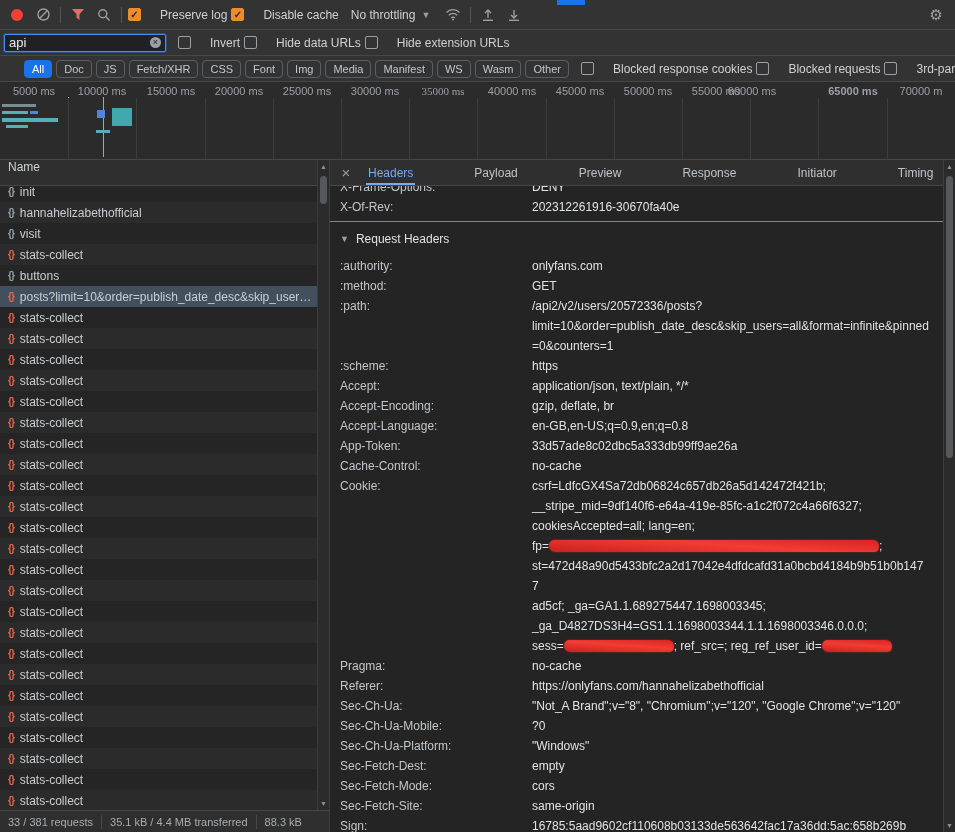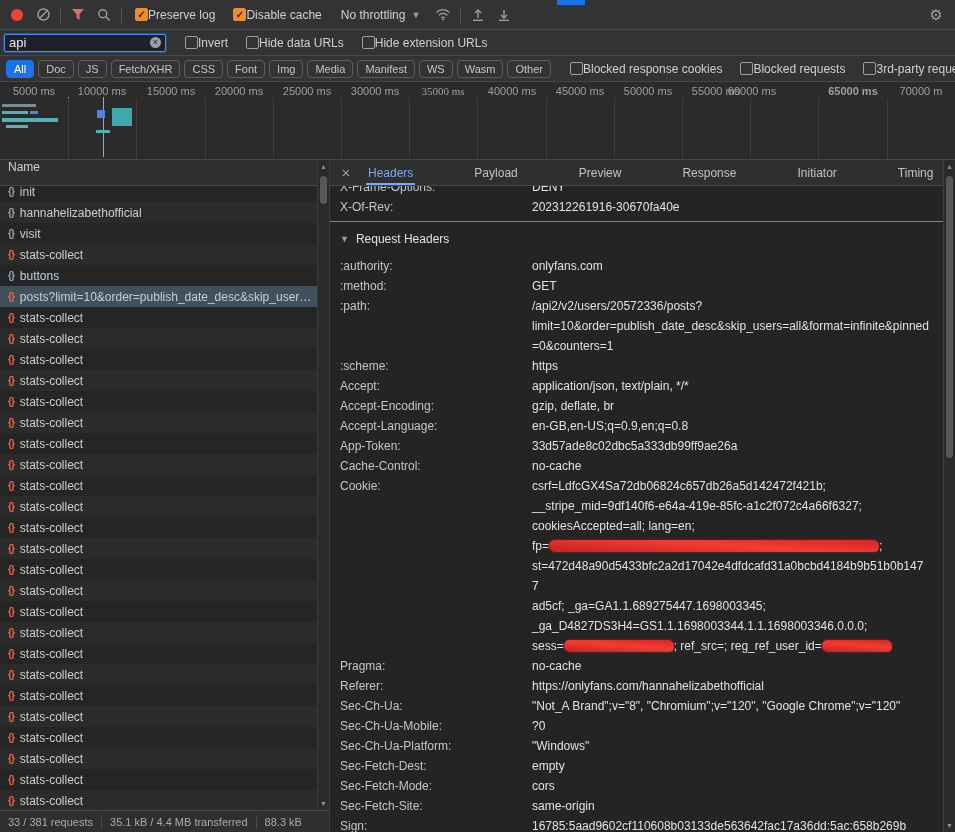--- a/index.html
+++ b/index.html
@@ -5,25 +5,25 @@
   * { margin:0; padding:0; box-sizing:border-box; }
   html,body { width:955px; height:832px; overflow:hidden; }
   body {
     background:#242424; color:#cdd1d4;
     font-family:"Liberation Sans", sans-serif; font-size:12px;
     position:relative;
   }
   .toolbar { display:flex; align-items:center; background:#333333; border-bottom:1px solid #474747; }
   .row1 { height:30px; padding-left:4px; }
   .row2 { height:26px; padding-left:4px; }
-  .row3 { height:26px; padding-left:6px; }
+  .row3 { height:26px; padding-left:24px; }
   .icon-btn { width:26px; height:24px; display:flex; align-items:center; justify-content:center; color:#9aa0a6; flex:none; cursor:pointer; }
   .record-dot { width:12px; height:12px; border-radius:50%; background:#ef4134; }
   .sep { width:1px; height:16px; background:#555555; margin:0 4px; flex:none; }
-  .cb-group { display:flex; align-items:center; gap:0; margin:0 9px; flex:none; }
+  .cb-group { display:flex; align-items:center; gap:19px; margin:0 2px; flex:none; }
   .cb { width:13px; height:13px; border:1px solid #9aa0a6; border-radius:2px; display:flex; align-items:center; justify-content:center; flex:none; cursor:pointer; }
   .cb.checked { background:#ed8b2d; border-color:#ed8b2d; color:#26272b; font-size:10px; font-weight:bold; }
   .cb.checked::after { content:"✓"; }
   .cb-label { color:#cdd1d4; white-space:nowrap; }
   .throttle { display:flex; align-items:center; gap:6px; margin:0 10px; }
   .caret { color:#9aa0a6; font-size:9px; }
   .top-blue-bar { position:absolute; left:557px; top:0; width:28px; height:5px; background:#1a73e8; z-index:5; }
   .gear { font-size:15px; margin-left:auto; margin-right:6px; }
   
   .filter-input { display:flex; align-items:center; width:162px; height:18px; background:#202124; border:1px solid #4a8cf7; box-shadow:0 0 0 1px rgba(26,115,232,.45); border-radius:2px; margin-right:10px; }

